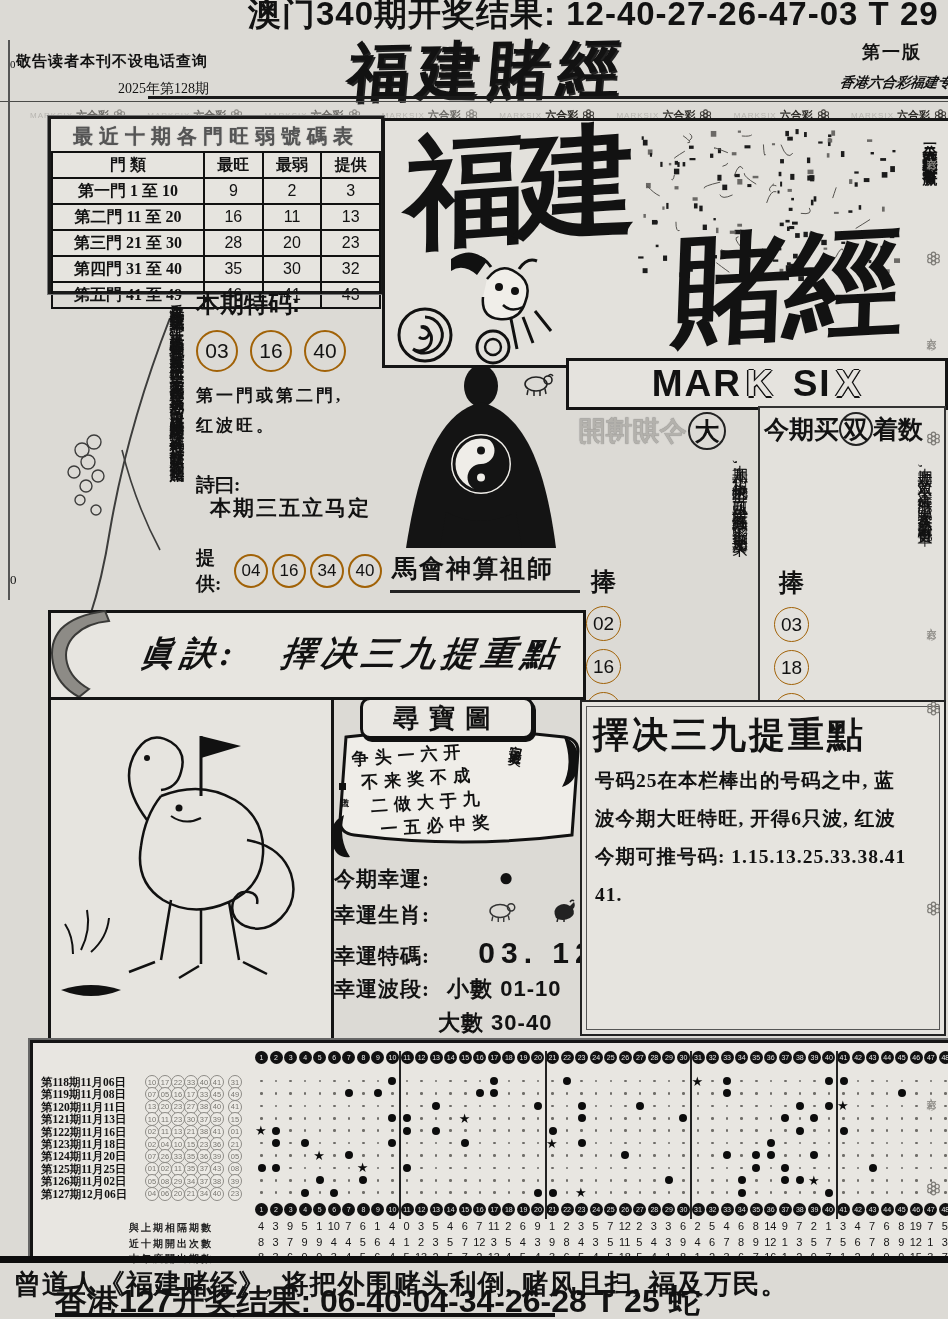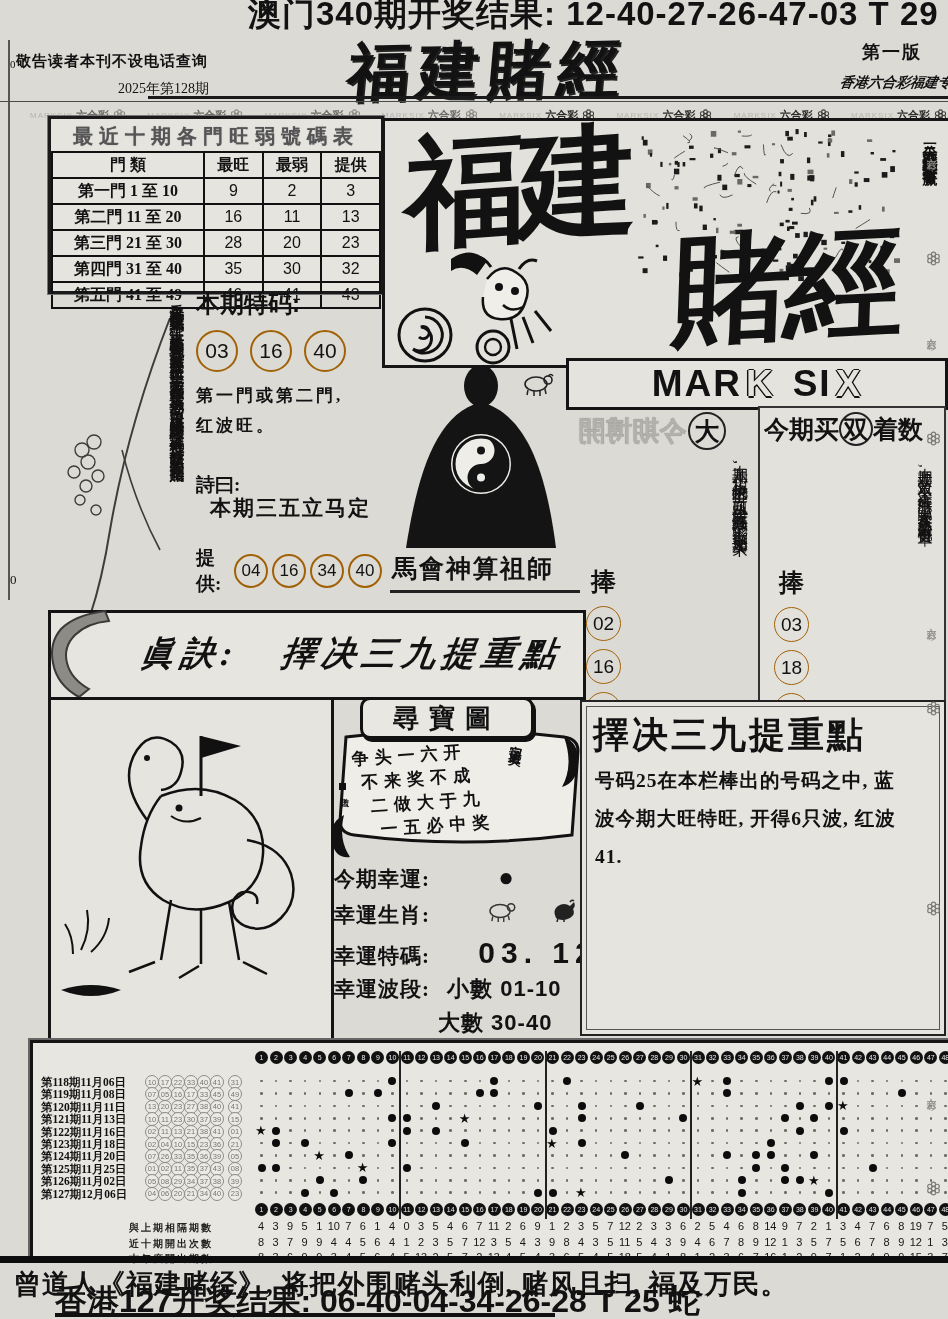--- a/index.html
+++ b/index.html
@@ -642,20 +642,21 @@
       <div class="lucky-row" style="top: 112px;"><span>幸運波段:</span><span class="lucky-val" style="font-size: 22px; margin-left: 10px;"> 小數 01-10</span></div>
       <div class="lucky-row" style="top: 146px; left: 96px;"><span></span><span class="lucky-val" style="font-size: 22px; margin-left: 10px;"> 大數 30-40</span></div>
     </div>
 
   <div class="abs zeng">
     <div class="zeng-inner">
       <div class="zeng-title">擇决三九提重點</div>
       <div id="zeng-lines">
           <div class="zeng-line">号码25在本栏棒出的号码之中, 蓝</div>
           <div class="zeng-line">波今期大旺特旺, 开得6只波, 红波</div>
+          <div class="zeng-line">今期可推号码: 1.15.13.25.33.38.41</div>
           <div class="zeng-line">41.</div>
         </div>
     </div>
   </div>
 
   <div class="abs draws" id="draws">
   <div class="hdr-circ" style="left: 222px; top: 8px;">1</div>
       <div class="hdr-circ" style="left: 236.55px; top: 8px;">2</div>
       <div class="hdr-circ" style="left: 251.1px; top: 8px;">3</div>
       <div class="hdr-circ" style="left: 265.65px; top: 8px;">4</div>

